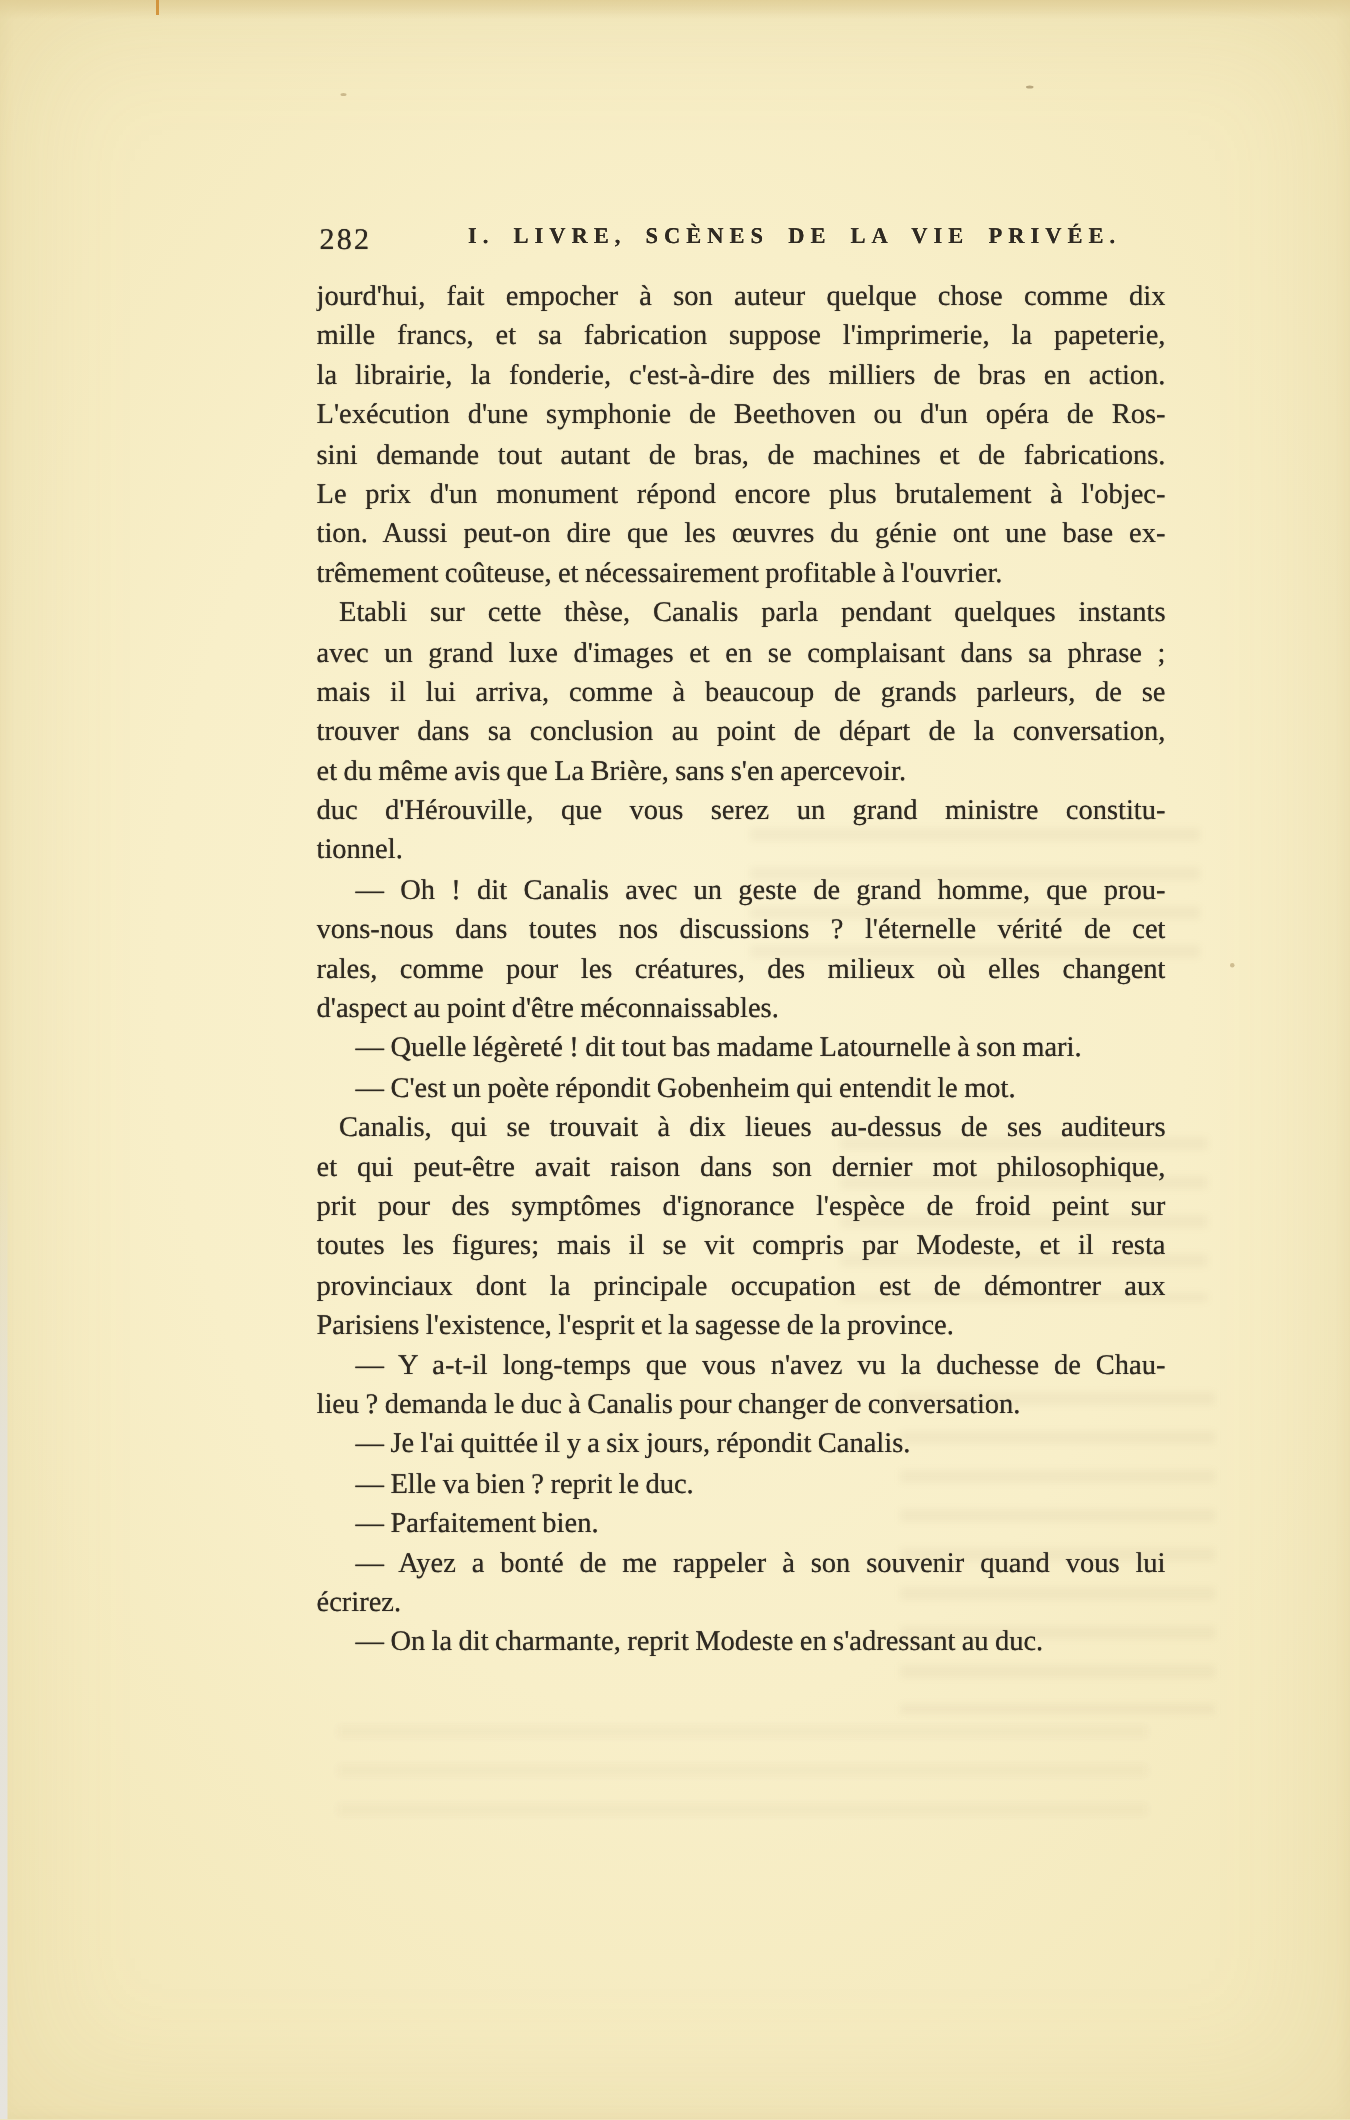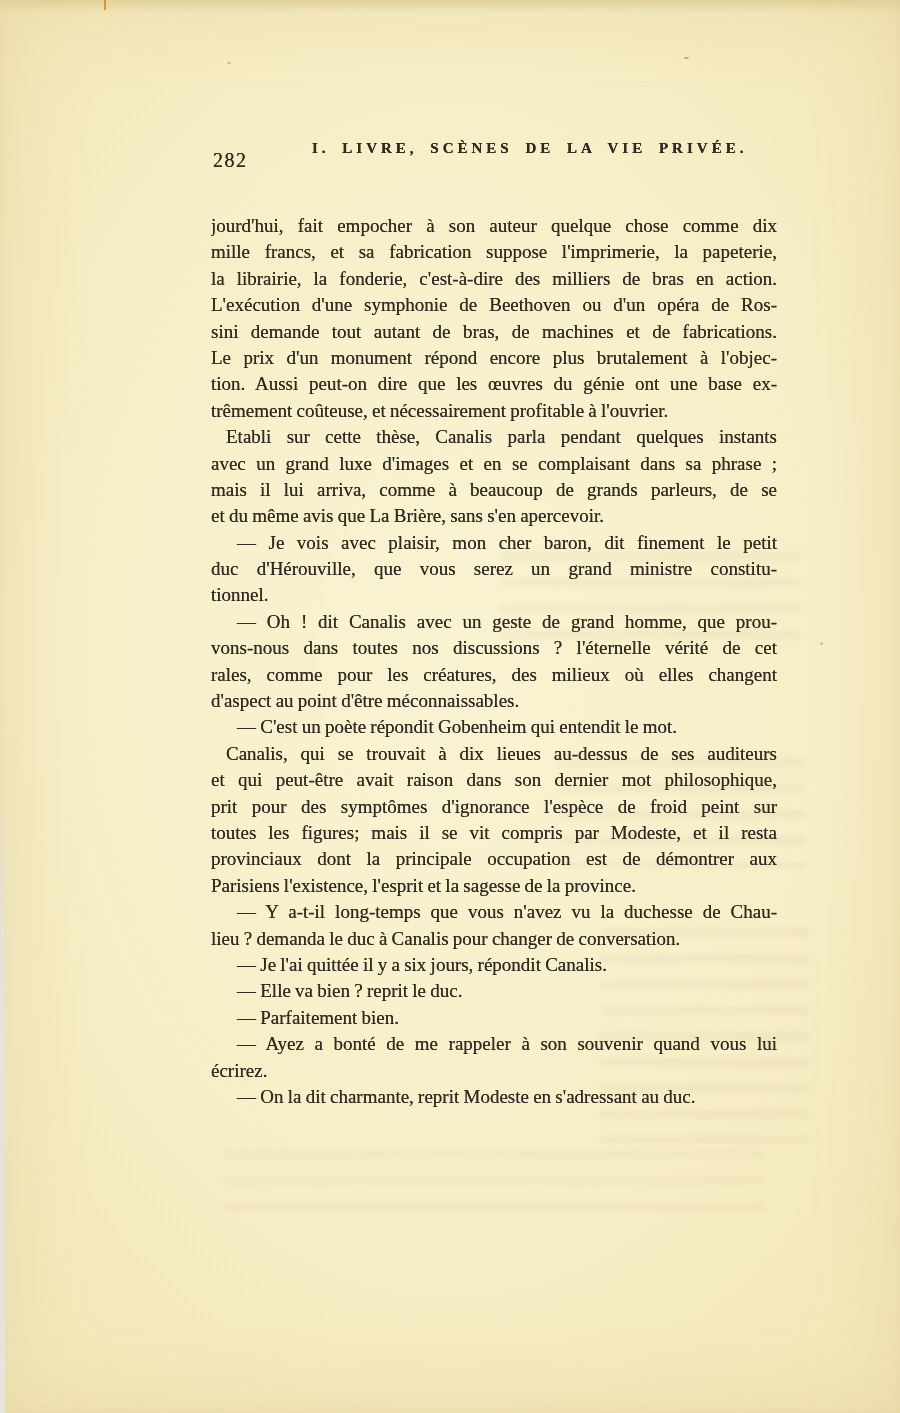--- a/index.html
+++ b/index.html
@@ -44,29 +44,29 @@
   .smudge.g2 { left: 560px; top: 758px; width: 245px; height: 110px; }
   .smudge.g3 { left: 600px; top: 928px; width: 210px; height: 215px; }
   .smudge.g4 { left: 225px; top: 1150px; width: 540px; height: 66px; opacity: 0.8; }
   
   .pagenum {
     position: absolute; left: 213px; top: 149px;
     font-size: 20px; letter-spacing: 1.5px;
     text-shadow: 0 0 0.5px currentColor;
   }
   .runtitle {
-    position: absolute; left: 312px; top: 140px;
+    position: absolute; left: 312px; top: 150px;
     font-size: 15px; font-weight: bold;
     letter-spacing: 4px; word-spacing: 5px;
     text-shadow: 0 0 0.4px currentColor;
     white-space: nowrap;
   }
   
   .textblock {
-    position: absolute; left: 211px; top: 185px; width: 566px; margin-top: 28px;
+    position: absolute; left: 211px; top: 185px; width: 566px;
   }
   .line {
     height: 26.4px; line-height: 26.4px;
     font-size: 19px;
     text-align: justify;
     text-align-last: justify;
     word-spacing: -0.5px;
     white-space: normal;
     overflow: hidden;
     text-shadow: 0 0 0.5px rgba(47,42,34,0.85);
@@ -99,28 +99,29 @@
       <div class="line">mille francs, et sa fabrication suppose l'imprimerie, la papeterie,</div>
       <div class="line">la librairie, la fonderie, c'est-à-dire des milliers de bras en action.</div>
       <div class="line">L'exécution d'une symphonie de Beethoven ou d'un opéra de Ros-</div>
       <div class="line">sini demande tout autant de bras, de machines et de fabrications.</div>
       <div class="line">Le prix d'un monument répond encore plus brutalement à l'objec-</div>
       <div class="line">tion. Aussi peut-on dire que les œuvres du génie ont une base ex-</div>
       <div class="line last">trêmement coûteuse, et nécessairement profitable à l'ouvrier.</div>
       <div class="line in-para">Etabli sur cette thèse, Canalis parla pendant quelques instants</div>
       <div class="line">avec un grand luxe d'images et en se complaisant dans sa phrase ;</div>
       <div class="line">mais il lui arriva, comme à beaucoup de grands parleurs, de se</div>
+      <div class="line">trouver dans sa conclusion au point de départ de la conversation,</div>
       <div class="line last">et du même avis que La Brière, sans s'en apercevoir.</div>
-      <div class="line in-dialog">— Je vois avec plaisir, mon cher baron, dit finement le petit</div>
       <div class="line">duc d'Hérouville, que vous serez un grand ministre constitu-</div>
       <div class="line last">tionnel.</div>
       <div class="line in-dialog">— Oh ! dit Canalis avec un geste de grand homme, que prou-</div>
       <div class="line">vons-nous dans toutes nos discussions ? l'éternelle vérité de cet</div>
       <div class="line">rales, comme pour les créatures, des milieux où elles changent</div>
       <div class="line last">d'aspect au point d'être méconnaissables.</div>
+      <div class="line in-dialog last">— Quelle légèreté ! dit tout bas madame Latournelle à son mari.</div>
       <div class="line in-dialog last">— C'est un poète  répondit Gobenheim qui entendit le mot.</div>
       <div class="line in-para">Canalis, qui se trouvait à dix lieues au-dessus de ses auditeurs</div>
       <div class="line">et qui peut-être avait raison dans son dernier mot philosophique,</div>
       <div class="line">prit pour des symptômes d'ignorance l'espèce de froid peint sur</div>
       <div class="line">toutes les figures; mais il se vit compris par Modeste, et il resta</div>
       <div class="line">provinciaux dont la principale occupation est de démontrer aux</div>
       <div class="line last">Parisiens l'existence, l'esprit et la sagesse de la province.</div>
       <div class="line in-dialog">— Y a-t-il long-temps que vous n'avez vu la duchesse de Chau-</div>
       <div class="line last">lieu ? demanda le duc à Canalis pour changer de conversation.</div>
       <div class="line in-dialog last">— Je l'ai quittée il y a six jours, répondit Canalis.</div>

